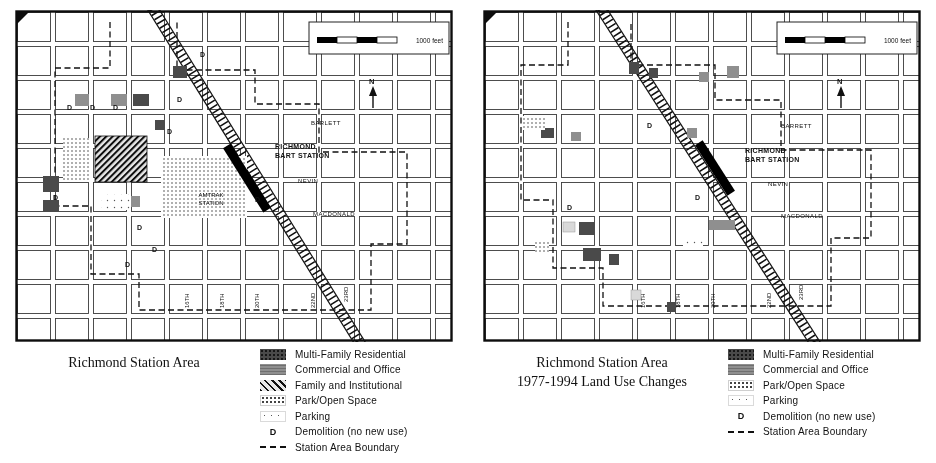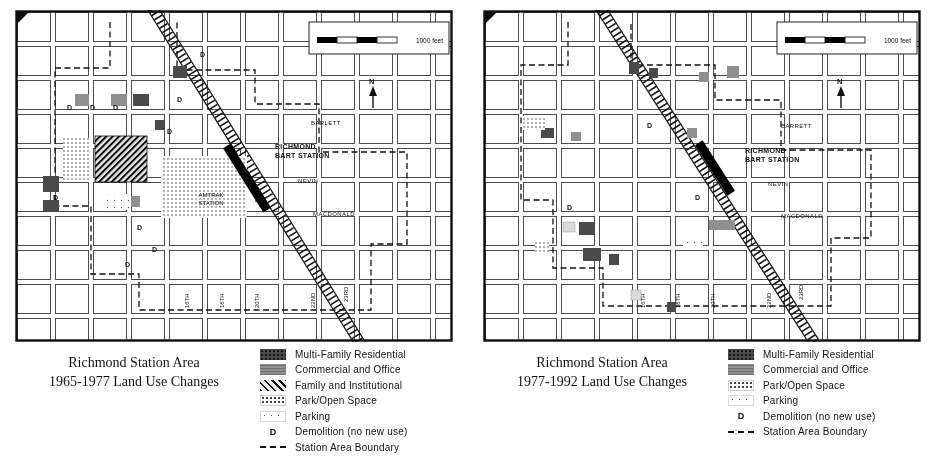--- a/index.html
+++ b/index.html
@@ -121,21 +121,20 @@
       <g>
         <text x="354" y="74" font-size="7.5" font-weight="bold">N</text>
         <polygon points="354,86 358,76 362,86" fill="#111"></polygon>
         <line x1="358" y1="84" x2="358" y2="98" stroke="#111" stroke-width="1.4"></line>
       </g>
     </svg>
 
     <div class="caption-row">
       <div class="caption">
         <div>Richmond Station Area</div>
-        <div>1965-1977  Land Use Changes</div>
       </div>
       <div class="legend">
         <div class="lrow">
           <span class="swatch" data-type="multi-family"></span>
           <span class="llabel">Multi-Family Residential</span>
         </div>
         <div class="lrow">
           <span class="swatch" data-type="commercial"></span>
           <span class="llabel">Commercial and Office</span>
         </div>
@@ -231,21 +230,21 @@
       <g>
         <text x="354" y="74" font-size="7.5" font-weight="bold">N</text>
         <polygon points="354,86 358,76 362,86" fill="#111"></polygon>
         <line x1="358" y1="84" x2="358" y2="98" stroke="#111" stroke-width="1.4"></line>
       </g>
     </svg>
 
     <div class="caption-row">
       <div class="caption">
         <div>Richmond Station Area</div>
-        <div>1977-1992  Land Use Changes</div>
+        <div>1977-1994  Land Use Changes</div>
       </div>
       <div class="legend">
         <div class="lrow">
           <span class="swatch" data-type="multi-family"></span>
           <span class="llabel">Multi-Family Residential</span>
         </div>
         <div class="lrow">
           <span class="swatch" data-type="commercial"></span>
           <span class="llabel">Commercial and Office</span>
         </div>

